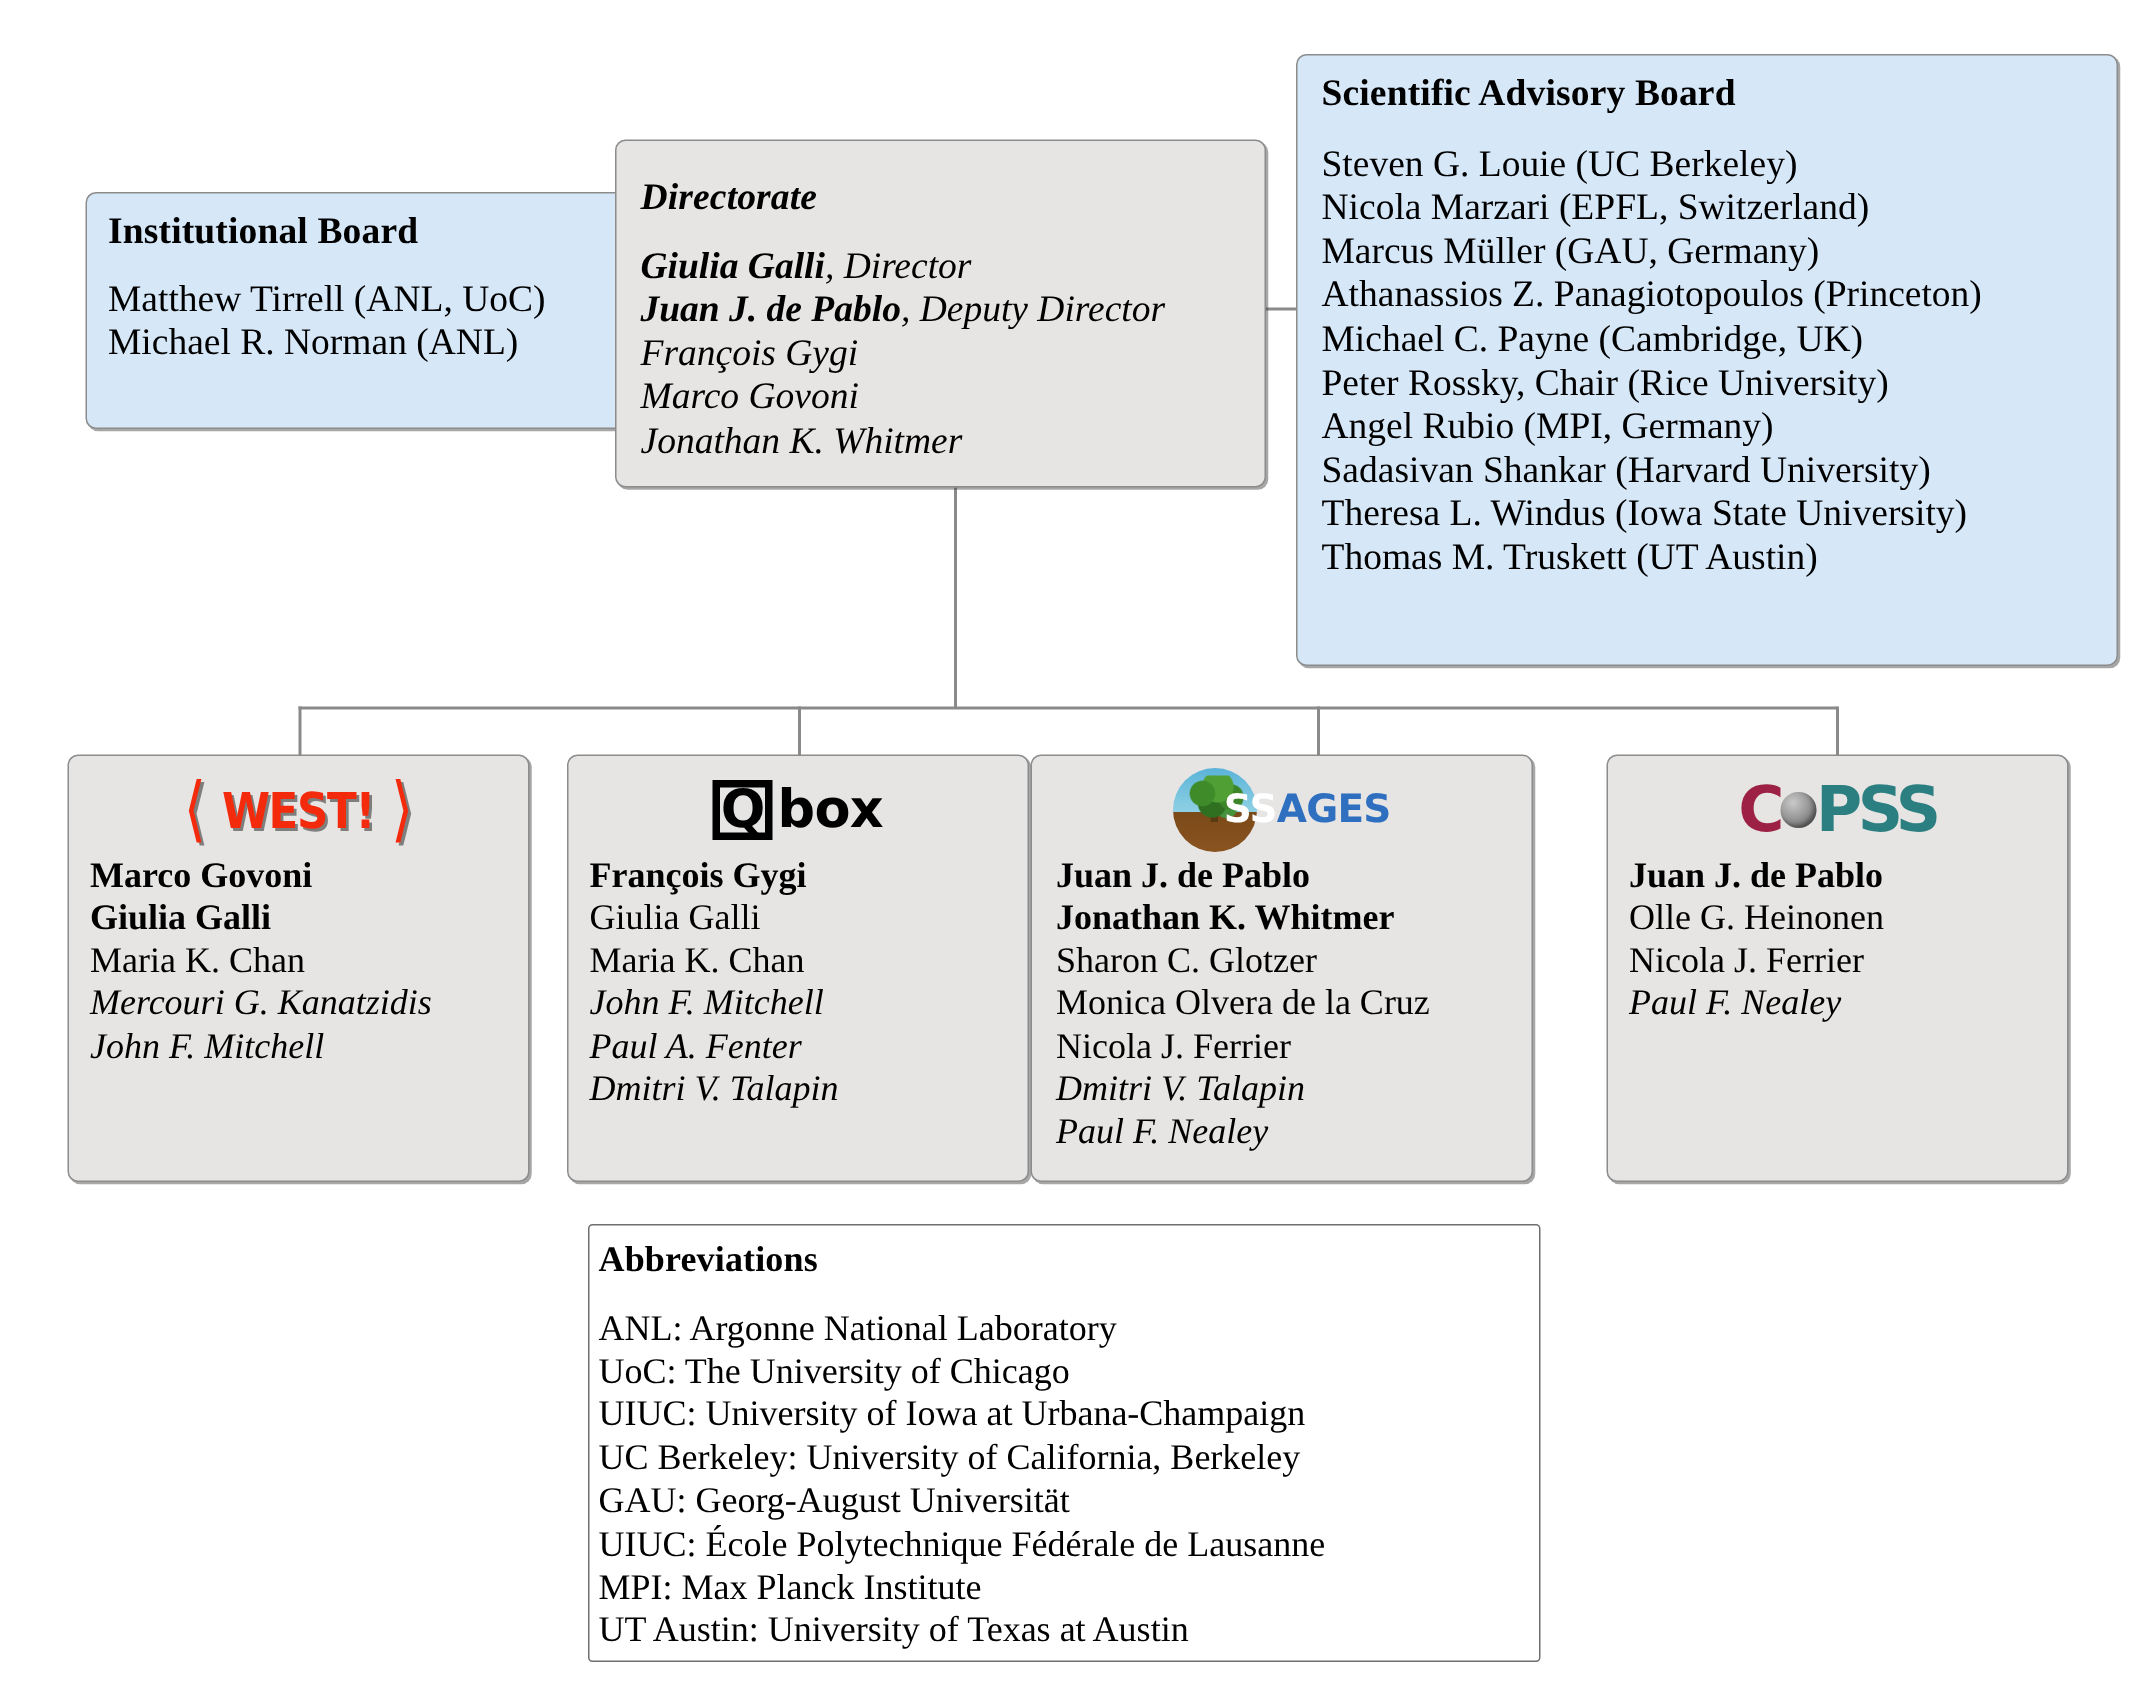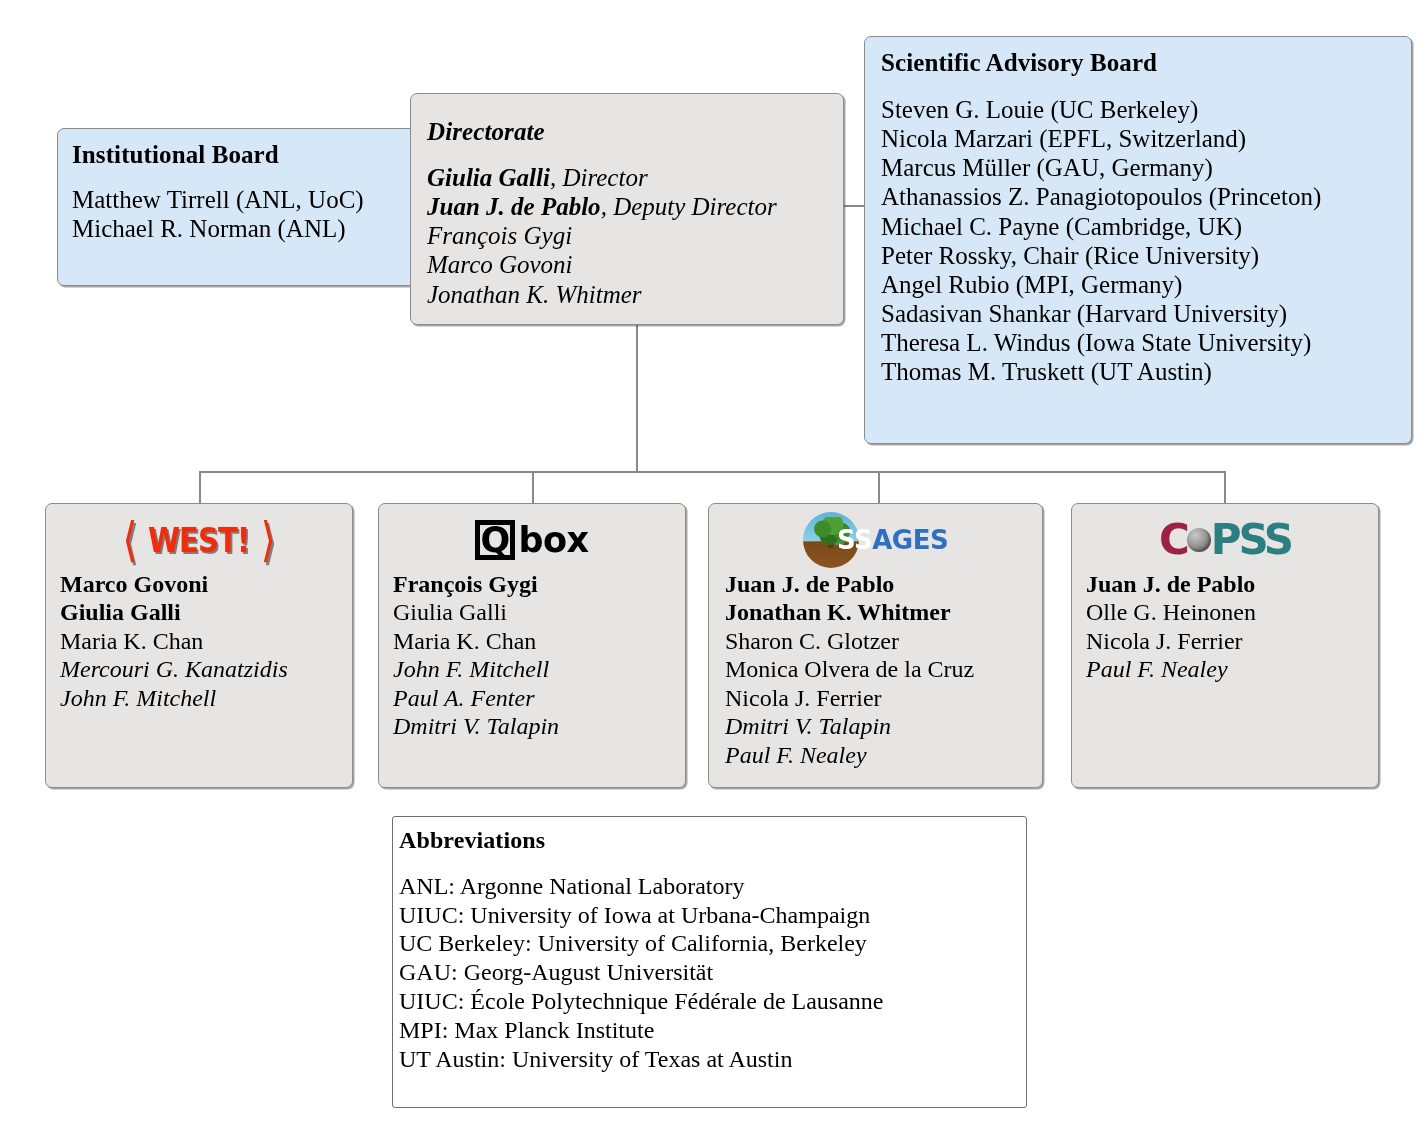--- a/index.html
+++ b/index.html
@@ -69,21 +69,21 @@
   #advisory-board .box-body { margin-top: 18px; }
 
   
   .project {
     top: 503px;
     height: 285px;
     padding: 0;
   }
   #project-west   { left: 45px;   width: 308px; }
   #project-qbox   { left: 378px;  width: 308px; }
-  #project-ssages { left: 708px;  width: 335px; }
+  #project-ssages { left: 687px;  width: 335px; }
   #project-copss  { left: 1071px; width: 308px; }
 
   .logo-row {
     height: 60px;
     display: flex;
     align-items: center;
     justify-content: center;
     margin-top: 6px;
   }
   .project .box-body {
@@ -343,20 +343,21 @@
       <span class="ln">Olle G. Heinonen</span>
       <span class="ln">Nicola J. Ferrier</span>
       <span class="ln i">Paul F. Nealey</span>
     </div>
   </div>
 
   <div class="box white" id="abbreviations">
     <div class="box-title">Abbreviations</div>
     <div class="box-body">
       <span class="ln">ANL: Argonne National Laboratory</span>
+      <span class="ln">UoC: The University of Chicago</span>
       <span class="ln">UIUC: University of Iowa at Urbana-Champaign</span>
       <span class="ln">UC Berkeley: University of California, Berkeley</span>
       <span class="ln">GAU: Georg-August Universität</span>
       <span class="ln">UIUC: École Polytechnique Fédérale de Lausanne</span>
       <span class="ln">MPI: Max Planck Institute</span>
       <span class="ln">UT Austin: University of Texas at Austin</span>
     </div>
   </div>
 
 </div>

